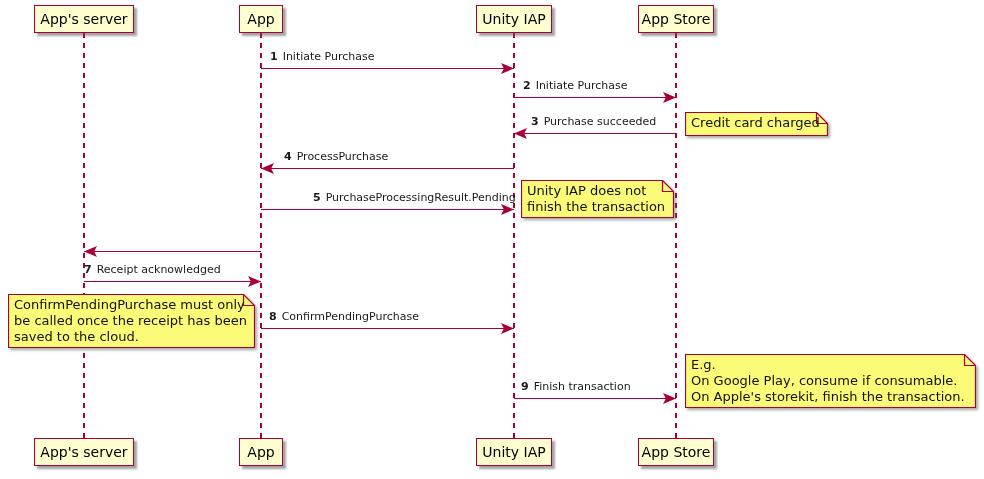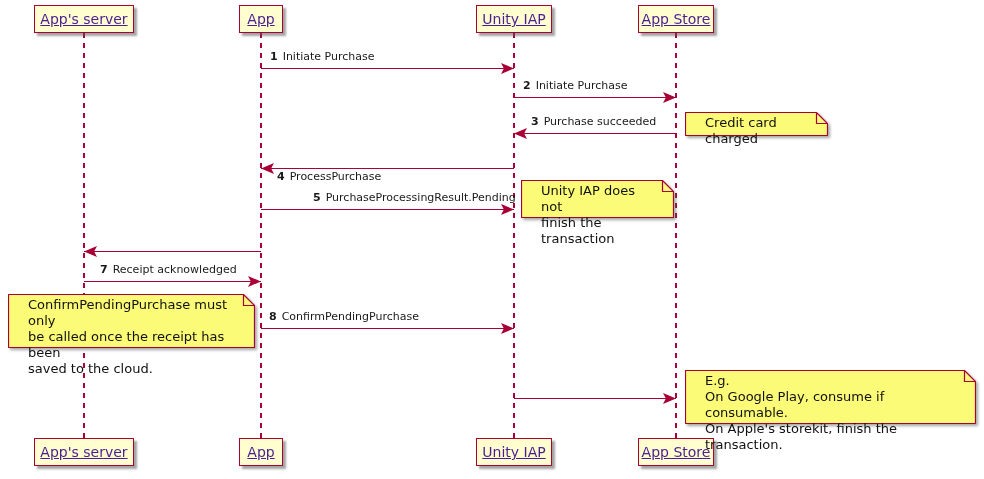--- a/index.html
+++ b/index.html
@@ -14,35 +14,35 @@
     position:absolute;top:33px;height:405px;width:2px;
     background:repeating-linear-gradient(180deg,#A80036 0 5px,transparent 5px 10px);
     z-index:1;
   }
   
   .pbox{
     position:absolute;height:28px;
     background:#FEFECE;border:1.6px solid #A80036;
     box-shadow:3px 3px 2px rgba(90,90,90,0.55);
     display:flex;align-items:center;justify-content:center;
-    font-size:14px;color:#4c1d95;z-index:3;box-sizing:border-box;text-decoration:underline;
+    font-size:14px;color:#000000;z-index:3;box-sizing:border-box;
   }
   
   .mline{position:absolute;height:0;border-top:1.5px solid #A80036;z-index:2;}
   .mhead{position:absolute;width:13px;height:11px;background:#A80036;z-index:2;}
   .mhead.right{clip-path:polygon(0 0,100% 50%,0 100%,22% 50%);}
   .mhead.left{clip-path:polygon(100% 0,0 50%,100% 100%,78% 50%);}
   .mlabel{position:absolute;font-size:11px;white-space:nowrap;z-index:2;color:#1a1a1a;}
   .mnum{font-weight:bold;margin-right:5px;}
   
   .note{position:absolute;z-index:4;}
   .note svg{position:absolute;left:0;top:0;filter:drop-shadow(2.5px 2.5px 1.5px rgba(90,90,90,0.55));}
   .note-text{
     position:absolute;left:0;top:0;right:0;bottom:0;
-    padding:3px 20px;font-size:13px;line-height:16px;
+    padding:3px 6px;font-size:13px;line-height:16px;
     white-space:pre-line;color:#111;z-index:5;
   }
 </style>
 </head>
 <body>
 
 <div id="canvas">
 
   <div class="lifeline" style="left:83px;"></div>
   <div class="lifeline" style="left:260px;"></div>
@@ -88,47 +88,50 @@
   </div>
 
   <div class="mline" style="left:514px;top:133px;width:162px;"></div>
   <div class="mhead left" style="left:514px;top:128px;"></div>
   <div class="mlabel" style="left:531px;top:115px;">
     <b class="mnum">3</b><span>Purchase succeeded</span>
   </div>
 
   <div class="mline" style="left:261px;top:168px;width:253px;"></div>
   <div class="mhead left" style="left:261px;top:163px;"></div>
-  <div class="mlabel" style="left:277px;top:150px;margin-top:20px;">
+  <div class="mlabel" style="left:284px;top:150px;">
     <b class="mnum">4</b><span>ProcessPurchase</span>
   </div>
 
   <div class="mline" style="left:261px;top:209px;width:253px;"></div>
   <div class="mhead right" style="left:501px;top:204px;"></div>
   <div class="mlabel" style="left:269px;top:191px;margin-left:44px;">
     <b class="mnum">5</b><span>PurchaseProcessingResult.Pending</span>
   </div>
 
   <div class="mline" style="left:84px;top:251px;width:177px;"></div>
   <div class="mhead left" style="left:84px;top:246px;"></div>
 
   <div class="mline" style="left:84px;top:281px;width:177px;"></div>
   <div class="mhead right" style="left:248px;top:276px;"></div>
-  <div class="mlabel" style="left:100px;top:263px;text-align:right;">
+  <div class="mlabel" style="left:84px;top:263px;text-align:right;">
     <b class="mnum">7</b><span>Receipt acknowledged</span>
   </div>
 
   <div class="mline" style="left:261px;top:328px;width:253px;"></div>
   <div class="mhead right" style="left:501px;top:323px;"></div>
   <div class="mlabel" style="left:269px;top:310px;">
     <b class="mnum">8</b><span>ConfirmPendingPurchase</span>
   </div>
 
   <div class="mline" style="left:514px;top:398px;width:162px;"></div>
   <div class="mhead right" style="left:663px;top:393px;"></div>
+  <div class="mlabel" style="left:521px;top:380px;">
+    <b class="mnum">9</b><span>Finish transaction</span>
+  </div>
 
   <div class="note" style="left:685px;top:112px;width:143px;height:24px;">
       <svg width="143" height="24">
         <path d="M0.5 0.5 H131.5 L142.5 11.5 V23.5 H0.5 Z" fill="#FBFB77" stroke="#A80036" stroke-width="1.2"></path>
         <path d="M131.5 0.5 V11.5 H142.5" fill="none" stroke="#A80036" stroke-width="1.2"></path>
       </svg>
     <div class="note-text">Credit card charged</div>
   </div>
   <div class="note" style="left:521px;top:180px;width:153px;height:53px;">
       <svg width="153" height="38">
@@ -140,21 +143,21 @@
   </div>
   <div class="note" style="left:8px;top:294px;width:247px;height:54px;">
       <svg width="247" height="54">
         <path d="M0.5 0.5 H235.5 L246.5 11.5 V53.5 H0.5 Z" fill="#FBFB77" stroke="#A80036" stroke-width="1.2"></path>
         <path d="M235.5 0.5 V11.5 H246.5" fill="none" stroke="#A80036" stroke-width="1.2"></path>
       </svg>
     <div class="note-text">ConfirmPendingPurchase must only
 be called once the receipt has been
 saved to the cloud.</div>
   </div>
-  <div class="note" style="left:685px;top:370px;width:291px;height:54px;">
+  <div class="note" style="left:685px;top:354px;width:291px;height:54px;">
       <svg width="291" height="54">
         <path d="M0.5 0.5 H279.5 L290.5 11.5 V53.5 H0.5 Z" fill="#FBFB77" stroke="#A80036" stroke-width="1.2"></path>
         <path d="M279.5 0.5 V11.5 H290.5" fill="none" stroke="#A80036" stroke-width="1.2"></path>
       </svg>
     <div class="note-text">E.g.
 On Google Play, consume if consumable.
 On Apple's storekit, finish the transaction.</div>
   </div>
 
 </div>

